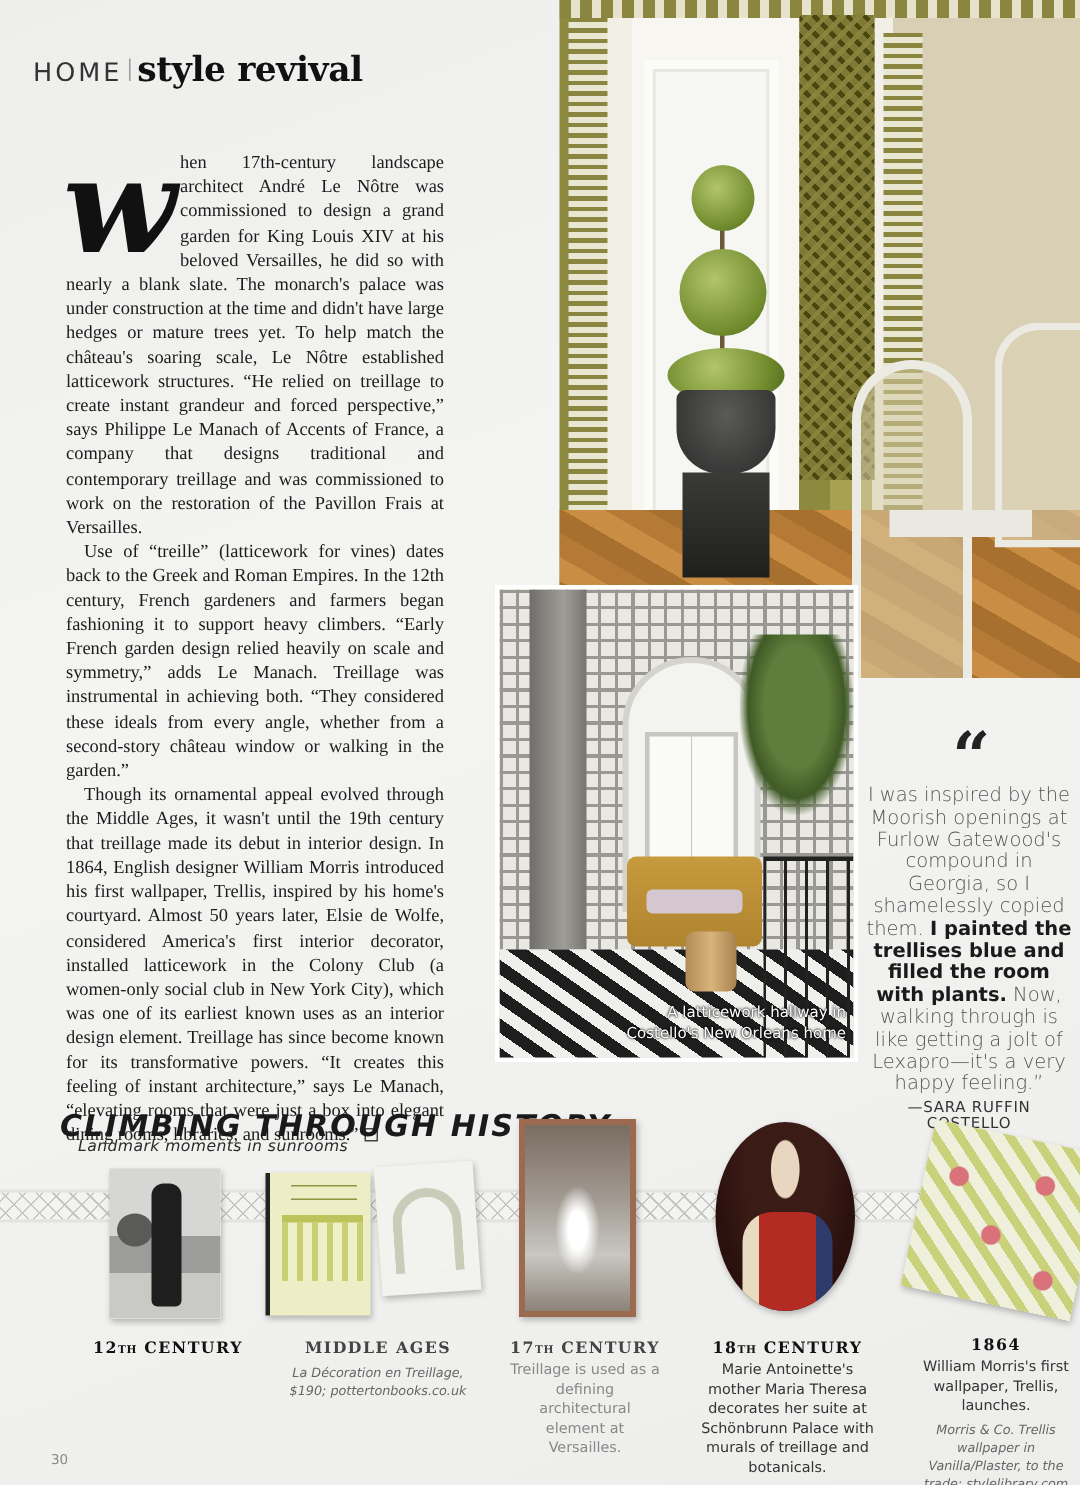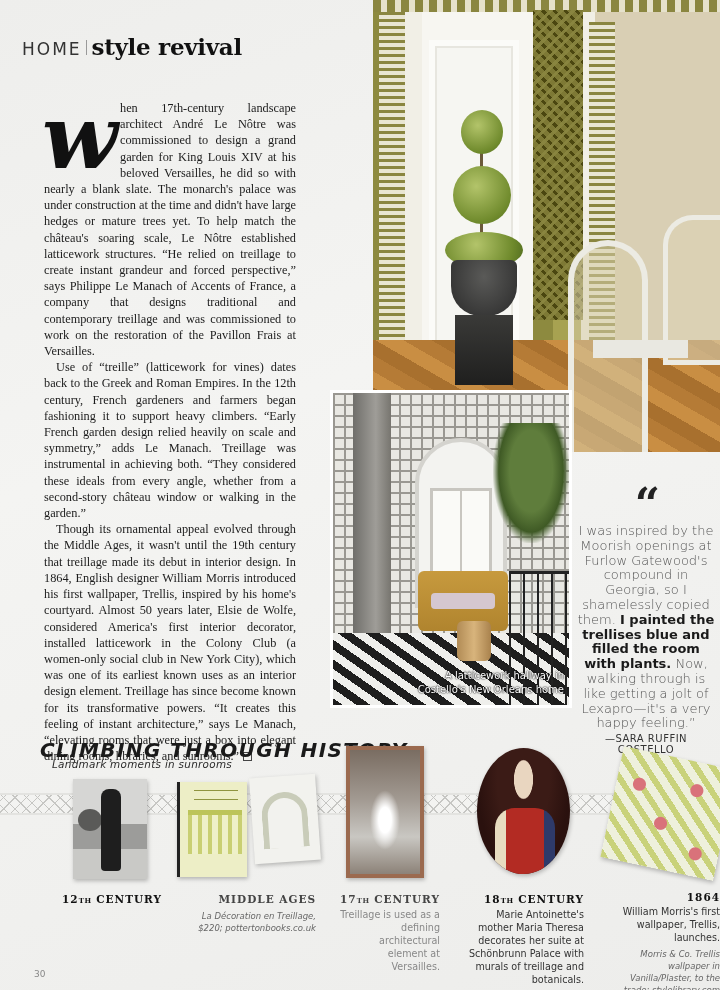--- a/index.html
+++ b/index.html
@@ -112,21 +112,21 @@
   .img-portrait .dress { position: absolute; left: 18px; top: 60px; width: 60px; height: 70px; background: linear-gradient(90deg, #e8dcc0 0 18%, #b32b23 18% 82%, #2e3a6a 82%); border-radius: 20px 20px 0 0; }
   .img-wallpaper { left: 611px; top: 757px; width: 115px; height: 113px; transform: rotate(12deg);
     background:
       radial-gradient(circle at 20% 30%, #d9727a 0 6px, transparent 7px),
       radial-gradient(circle at 70% 25%, #d9727a 0 6px, transparent 7px),
       radial-gradient(circle at 45% 60%, #d9727a 0 6px, transparent 7px),
       radial-gradient(circle at 80% 80%, #d9727a 0 6px, transparent 7px),
       repeating-linear-gradient(45deg, #c9d27a 0 6px, #eef0dc 6px 14px);
   }
 
-  .tl-text { position: absolute; text-align: right; font-family: "DejaVu Sans", sans-serif; font-size: 9.6px; line-height: 13px; color: #333; }
+  .tl-text { position: absolute; text-align: center; font-family: "DejaVu Sans", sans-serif; font-size: 9.6px; line-height: 13px; color: #333; }
   .tl-text .era { font-family: "DejaVu Serif", serif; font-weight: bold; font-size: 10.5px; letter-spacing: 1px; color: #111; margin-bottom: 1px; }
   .tl-text .era small { font-size: 7px; letter-spacing: 0.5px; }
   .tl-text .credit { font-style: italic; font-size: 8.5px; line-height: 12px; color: #666; margin-top: 4px; }
   .tl-text.faded { color: #888; }
   .tl-text.faded .era { color: #444; }
 
   .folio { left: 34px; top: 969px; font-family: "DejaVu Sans", sans-serif; font-size: 9px; color: #888; }
 </style>
 </head>
 <body>
@@ -205,21 +205,21 @@
   <div class="dress"></div>
 </div>
 <div class="tl-img img-wallpaper"></div>
 
 <div class="tl-text" style="left:62px;top:893px;width:100px">
   <div class="era"><span>12</span><small>TH</small> <span>CENTURY</span></div>
 </div>
 
 <div class="tl-text faded" style="left:188px;top:893px;width:128px">
   <div class="era"><span>MIDDLE AGES</span></div>
-  <div class="credit">La Décoration en Treillage, $220; pottertonbooks.co.uk</div>
+  <div class="credit">La Décoration en Treillage, $190; pottertonbooks.co.uk</div>
 </div>
 
 <div class="tl-text faded" style="left:340px;top:893px;width:100px">
   <div class="era"><span>17</span><small>TH</small> <span>CENTURY</span></div>
   <div>Treillage is used as a defining architectural element at Versailles.</div>
 </div>
 
 <div class="tl-text" style="left:466px;top:893px;width:118px">
   <div class="era"><span>18</span><small>TH</small> <span>CENTURY</span></div>
   <div>Marie Antoinette's mother Maria Theresa decorates her suite at Schönbrunn Palace with murals of treillage and botanicals.</div>

